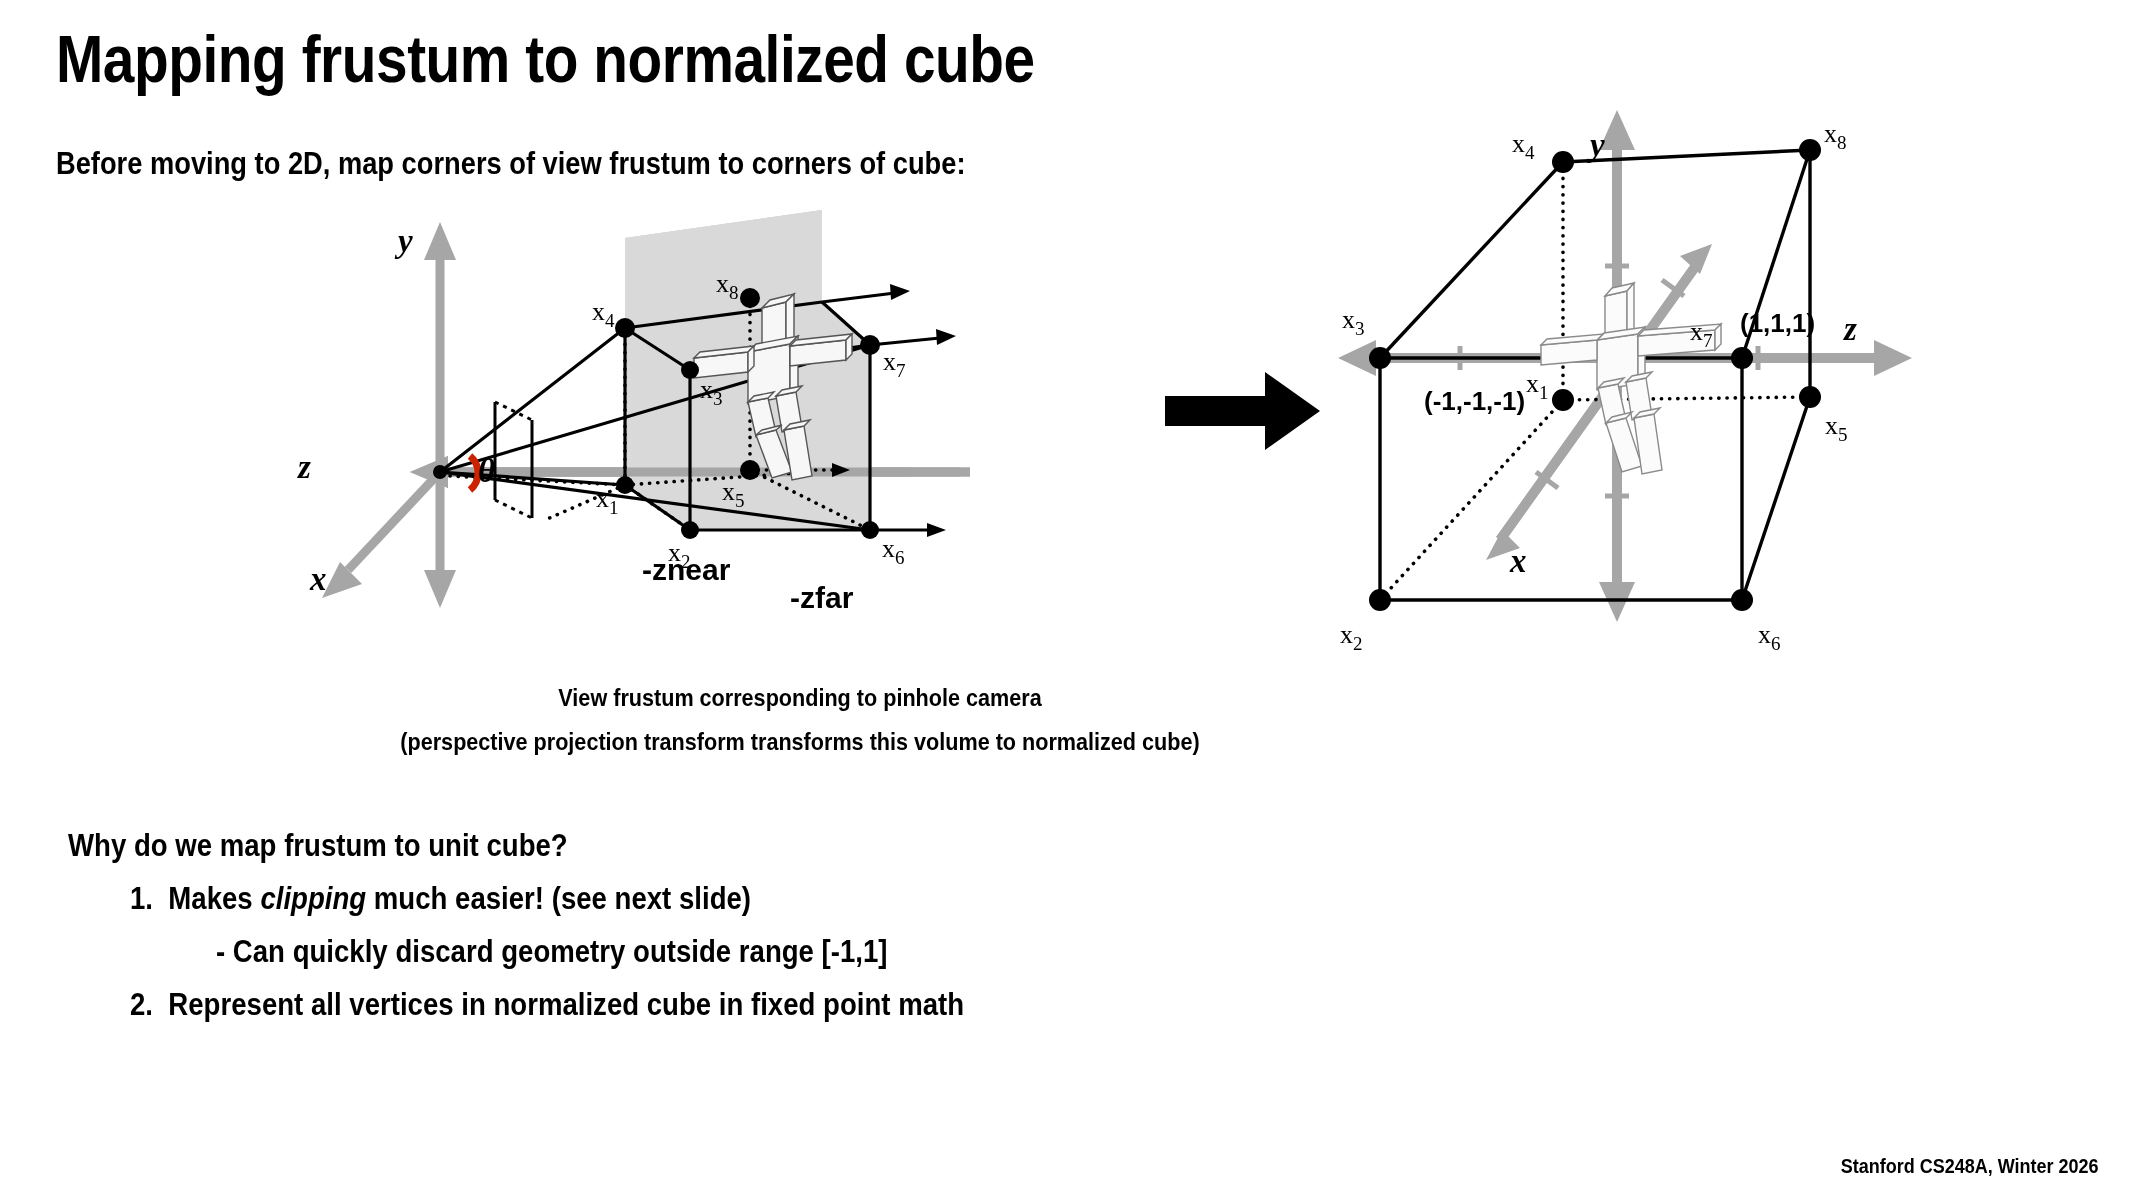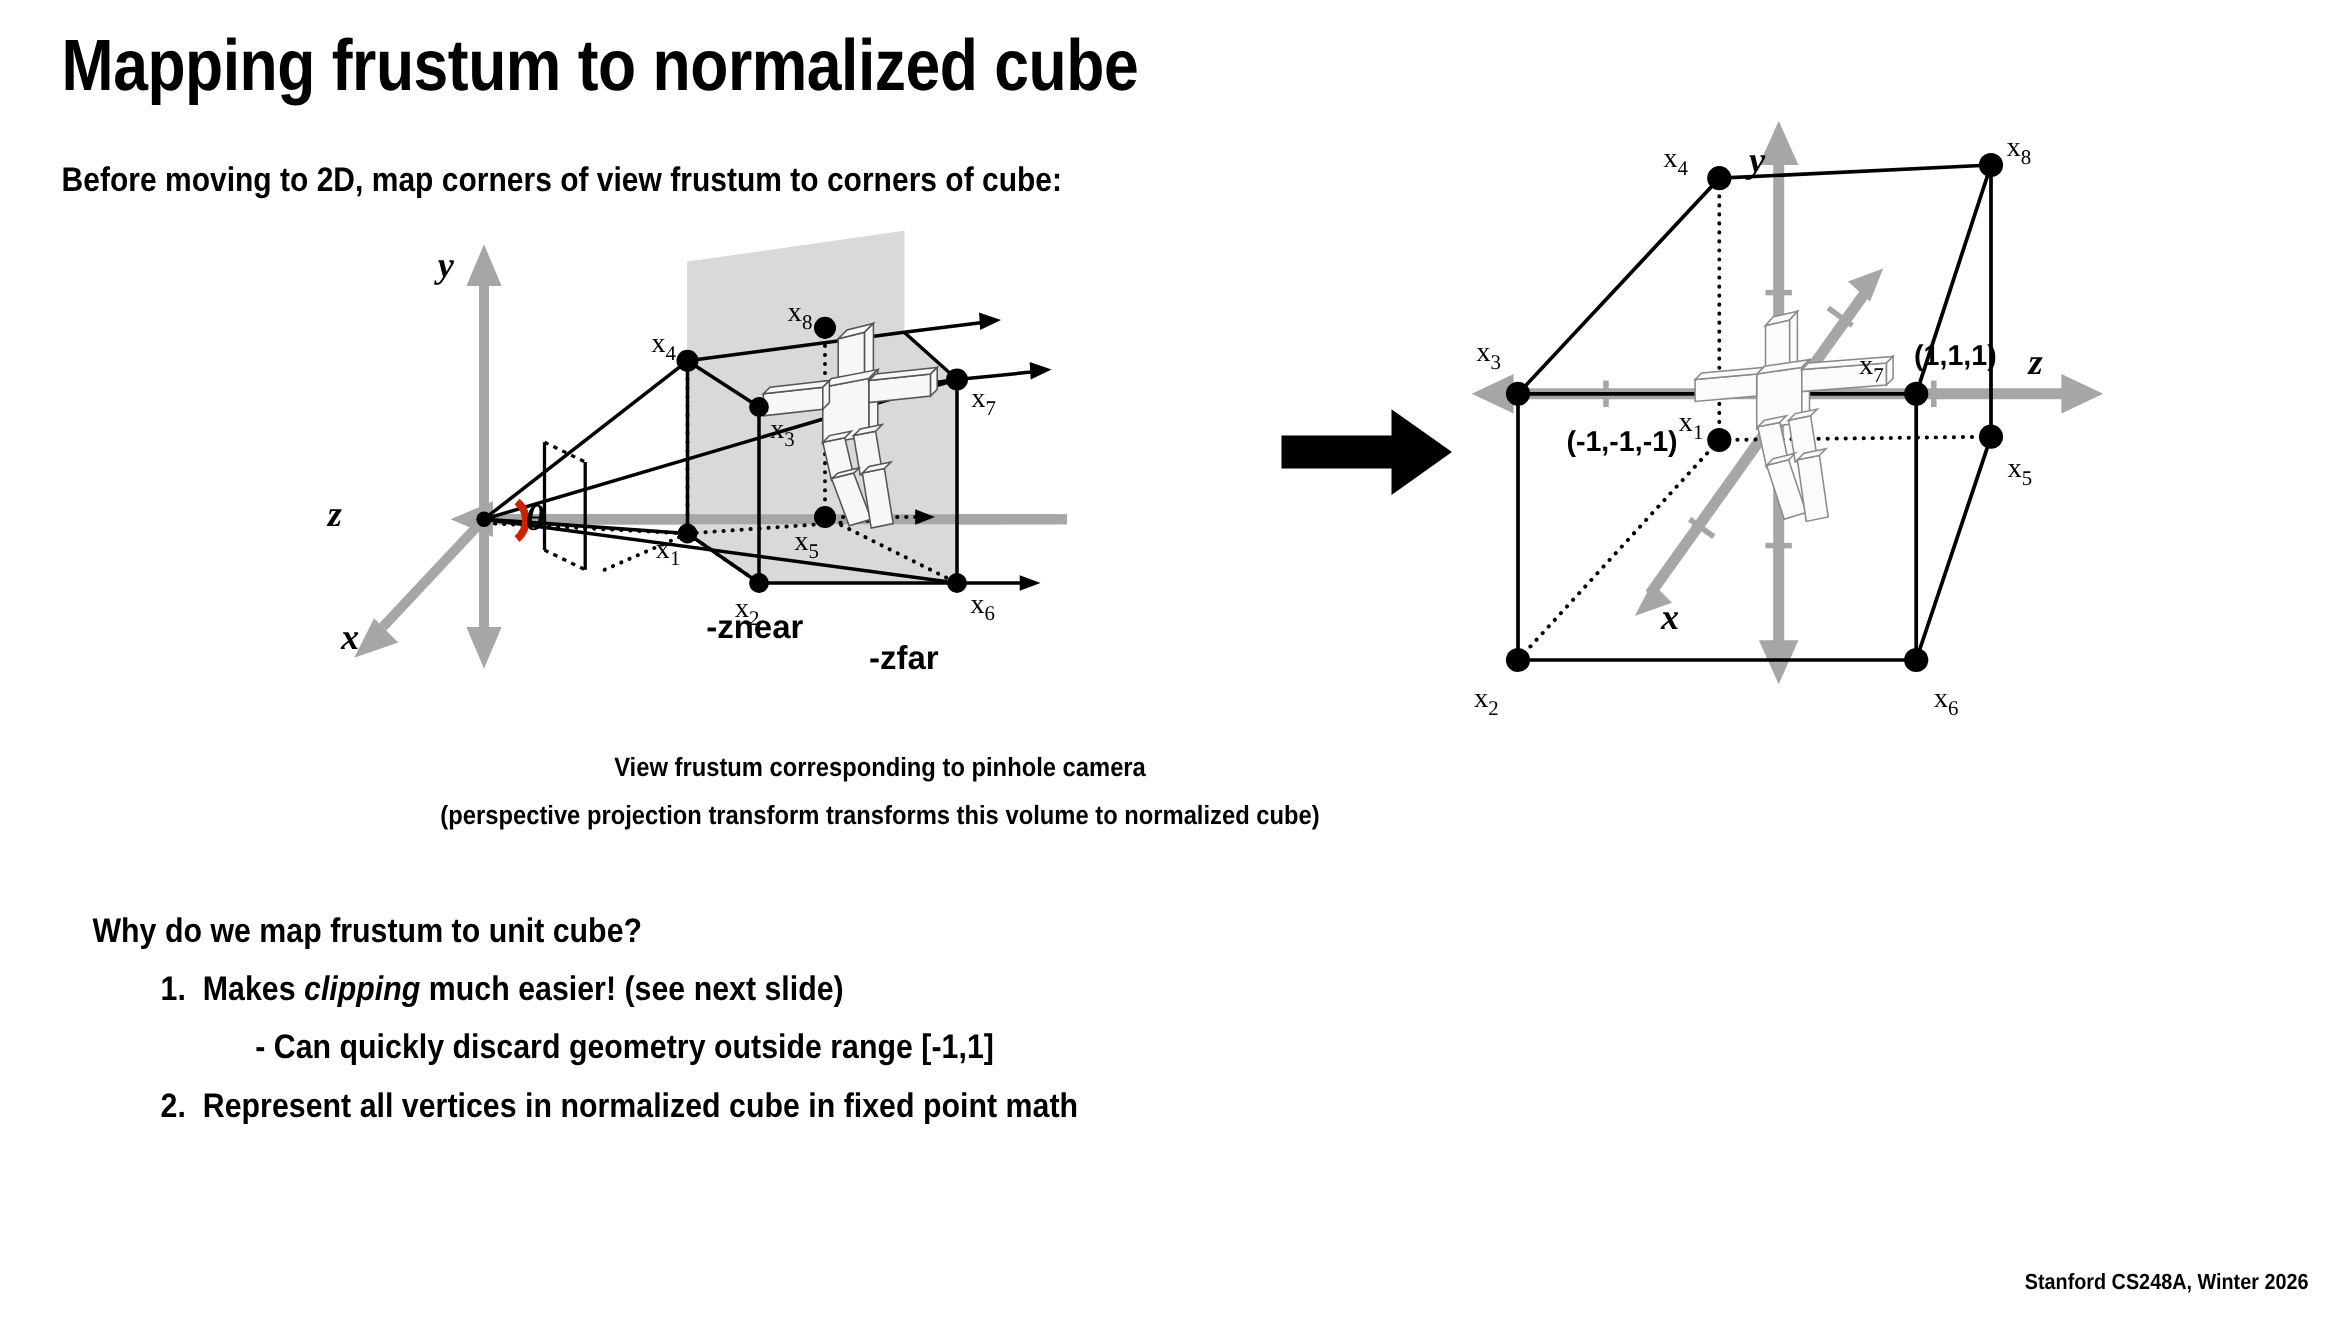--- a/index.html
+++ b/index.html
@@ -52,21 +52,21 @@
     text-align: center;
     transform: scaleX(0.9);
     white-space: nowrap;
   }
   #caption-line-1 { left: 0px; top: 684px; width: 1600px; }
   #caption-line-2 { left: 0px; top: 728px; width: 1600px; }
 
   
   #bullets {
     position: absolute;
-    left: 84px;
+    left: 68px;
     top: 830px;
     width: 1500px;
   }
   .bullet-row {
     font-size: 31px;
     font-weight: 700;
     white-space: nowrap;
     transform: scaleX(0.89);
     transform-origin: left top;
     line-height: 1.0;

